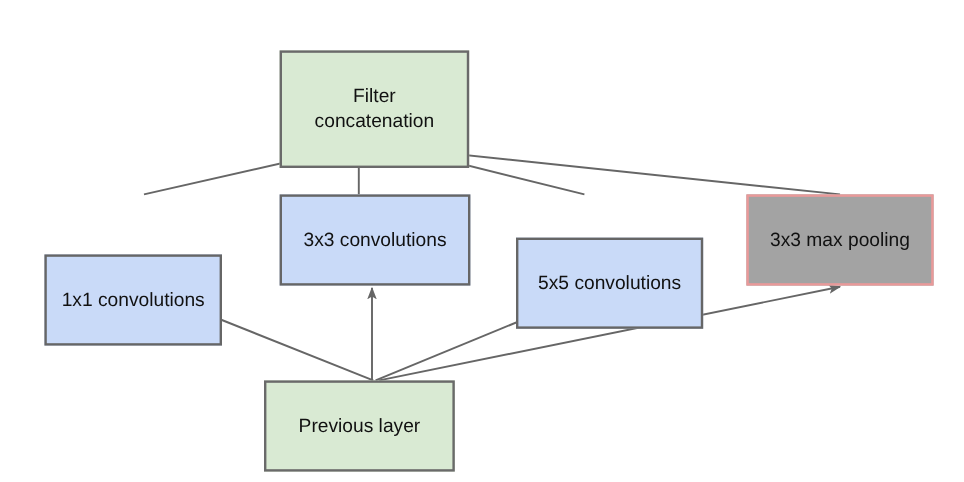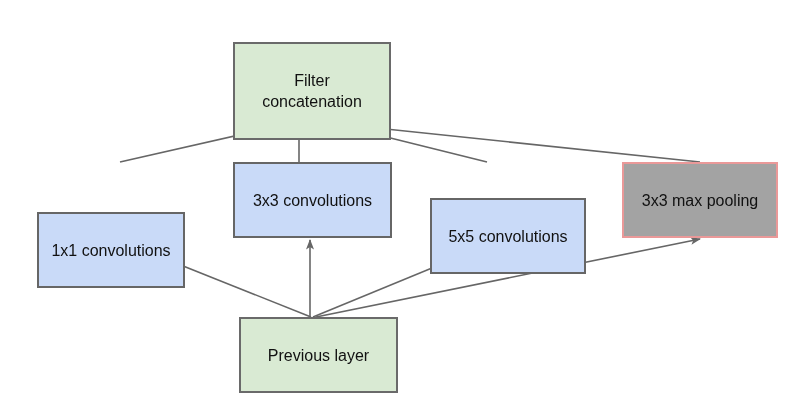--- a/index.html
+++ b/index.html
@@ -33,21 +33,21 @@
     text-align: center;
     font-size: 16px;
     color: #111111;
     line-height: 21px;
   }
   #box-concat { left: 233px; top: 42px;  width: 158px; height: 98px; }
   #box-conv1  { left: 37px;  top: 169px; width: 148px; height: 76px; margin-top: 43px; }
   #box-conv3  { left: 233px; top: 162px; width: 159px; height: 76px; }
   #box-conv5  { left: 430px; top: 162px; width: 156px; height: 76px; }
   #box-pool   { left: 622px; top: 162px; width: 156px; height: 76px; }
-  #box-prev   { left: 239px; top: 317px; width: 159px; height: 76px; }
+  #box-prev   { left: 220px; top: 317px; width: 159px; height: 76px; }
   #box-concat .node-label { max-width: 112px; }
   .watermark {
     position: absolute;
     right: 7px;
     top: 367px;
     font-size: 18px;
     color: #cbcbcb;
     letter-spacing: 0.5px;
     white-space: nowrap;
   }

